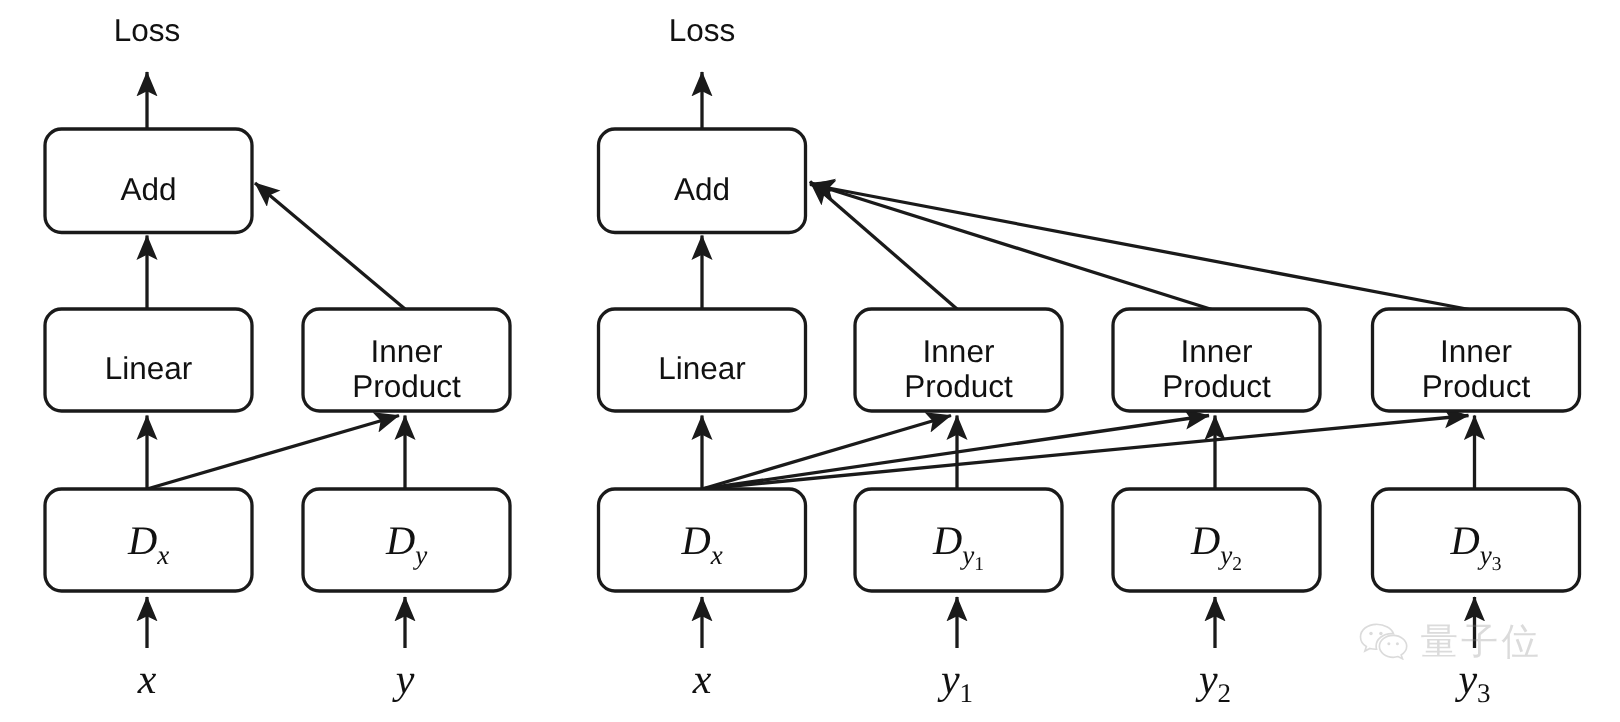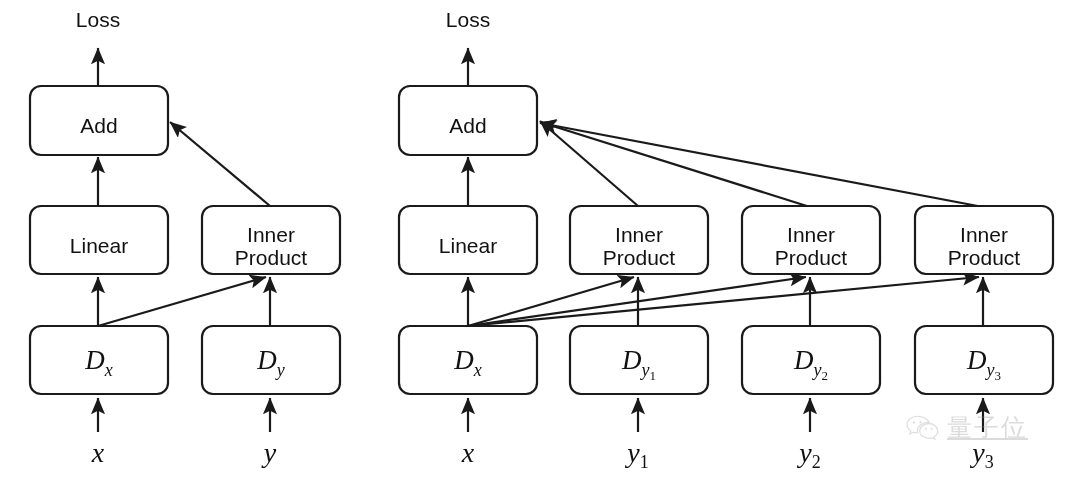--- a/index.html
+++ b/index.html
@@ -77,21 +77,21 @@
     opacity: 0.30;
     color: #8a8a8a;
     font-family: "DejaVu Sans", sans-serif;
     font-size: 25px;
     letter-spacing: 2px;
     display: flex;
     align-items: center;
     gap: 6px;
     user-select: none;
   }
-  .wm-text { line-height: 1; text-decoration: underline; }
+  .wm-text { line-height: 1; }
 </style>
 </head>
 <body>
 
 <div id="canvas">
 
   <svg class="diagram-layer" viewBox="0 0 1080 481">
     <defs>
       <marker id="arrowhead" markerWidth="9" markerHeight="9" refX="7.4" refY="3.2" orient="auto" markerUnits="strokeWidth">
         <path d="M0,0 L7.6,3.2 L0,6.4 L1.6,3.2 Z" fill="#1a1a1a"></path>

